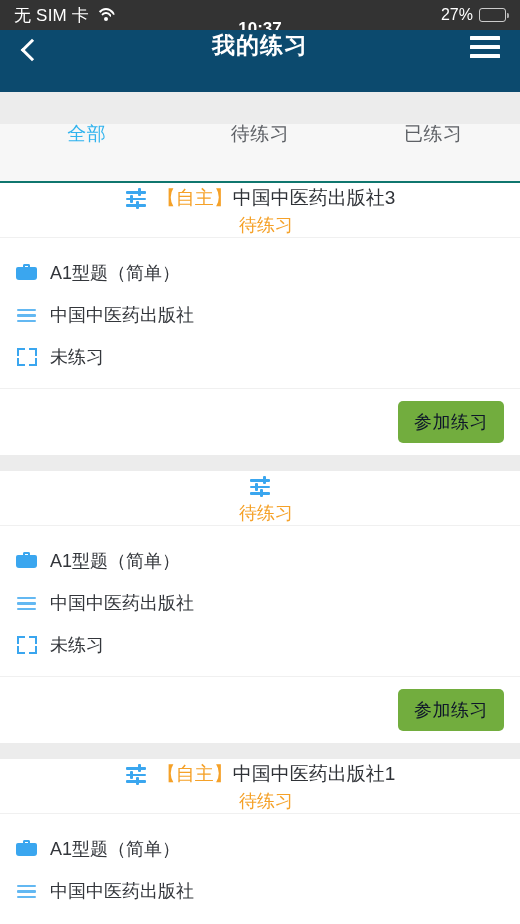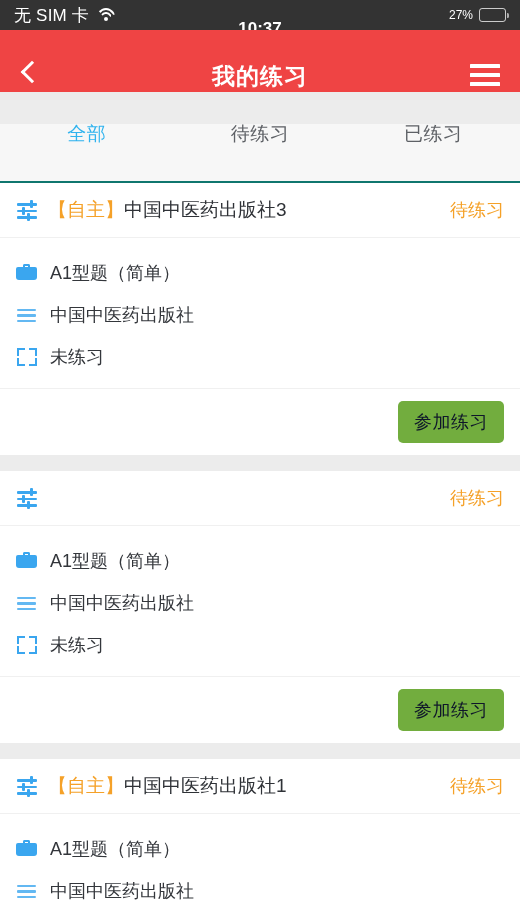--- a/index.html
+++ b/index.html
@@ -76,21 +76,21 @@
     pointer-events: none;
     margin-top: 28px;
   }
   .sb-right {
     display: flex;
     align-items: center;
     gap: 6px;
     margin-left: auto;
     z-index: 2;
   }
-  .sb-battery-pct { font-size: 12px; }
+  .sb-battery-pct { font-size: 16px; }
   .battery {
     width: 27px;
     height: 14px;
     border: 1.6px solid rgba(255,255,255,0.75);
     border-radius: 3px;
     position: relative;
     box-sizing: border-box;
     padding: 1.5px;
   }
   .battery::after {
@@ -105,23 +105,23 @@
   }
   .battery-fill {
     height: 100%;
     background: #ffffff;
     border-radius: 1px;
   }
 
   
   .navbar {
     height: 62px;
-    background: #ef4444;
-    display: flex;
-    align-items: flex-end;
+    background: #0c4a6e;
+    display: flex;
+    align-items: flex-start;
     position: relative;
     box-sizing: border-box;
     padding: 0 16px;
   }
   .nav-back {
     width: 40px;
     height: 40px;
     display: flex;
     align-items: center;
     justify-content: flex-start;
@@ -194,20 +194,21 @@
     background: #ffffff;
     margin-bottom: 16px;
   }
   .card-header {
     height: 55px;
     display: flex;
     align-items: center;
     padding: 0 16px;
     box-sizing: border-box;
     border-bottom: 1px solid #f0f0f0;
+    flex-direction: column;
   }
   .card-title-wrap {
     display: flex;
     align-items: center;
     flex: 1 1 auto;
     min-width: 0;
     gap: 10px;
   }
   .card-title {
     font-size: 19px;

